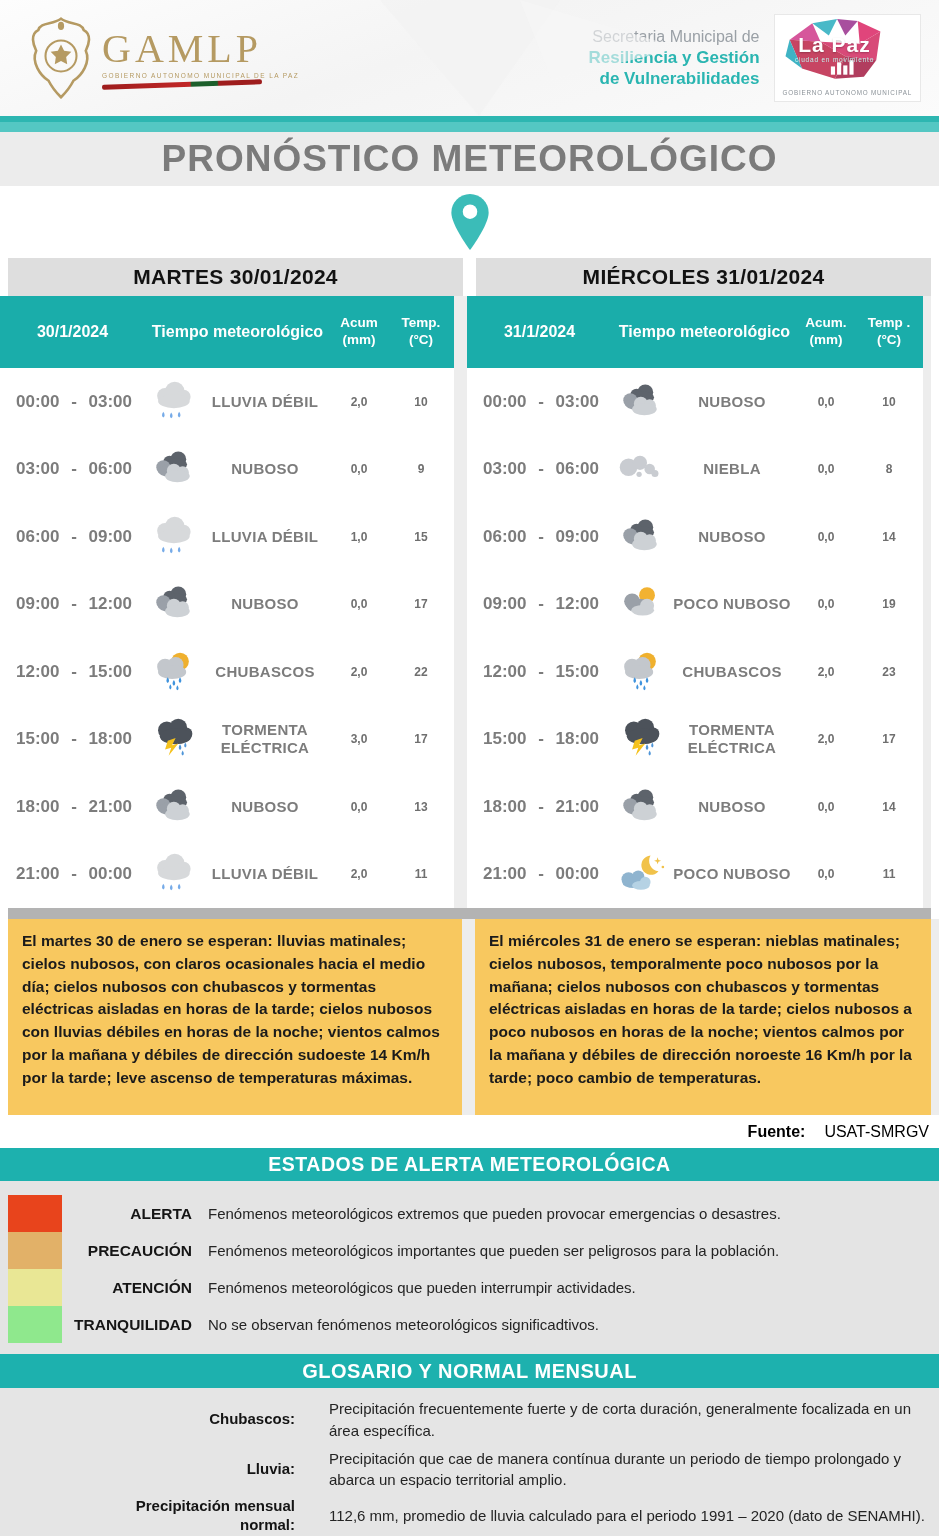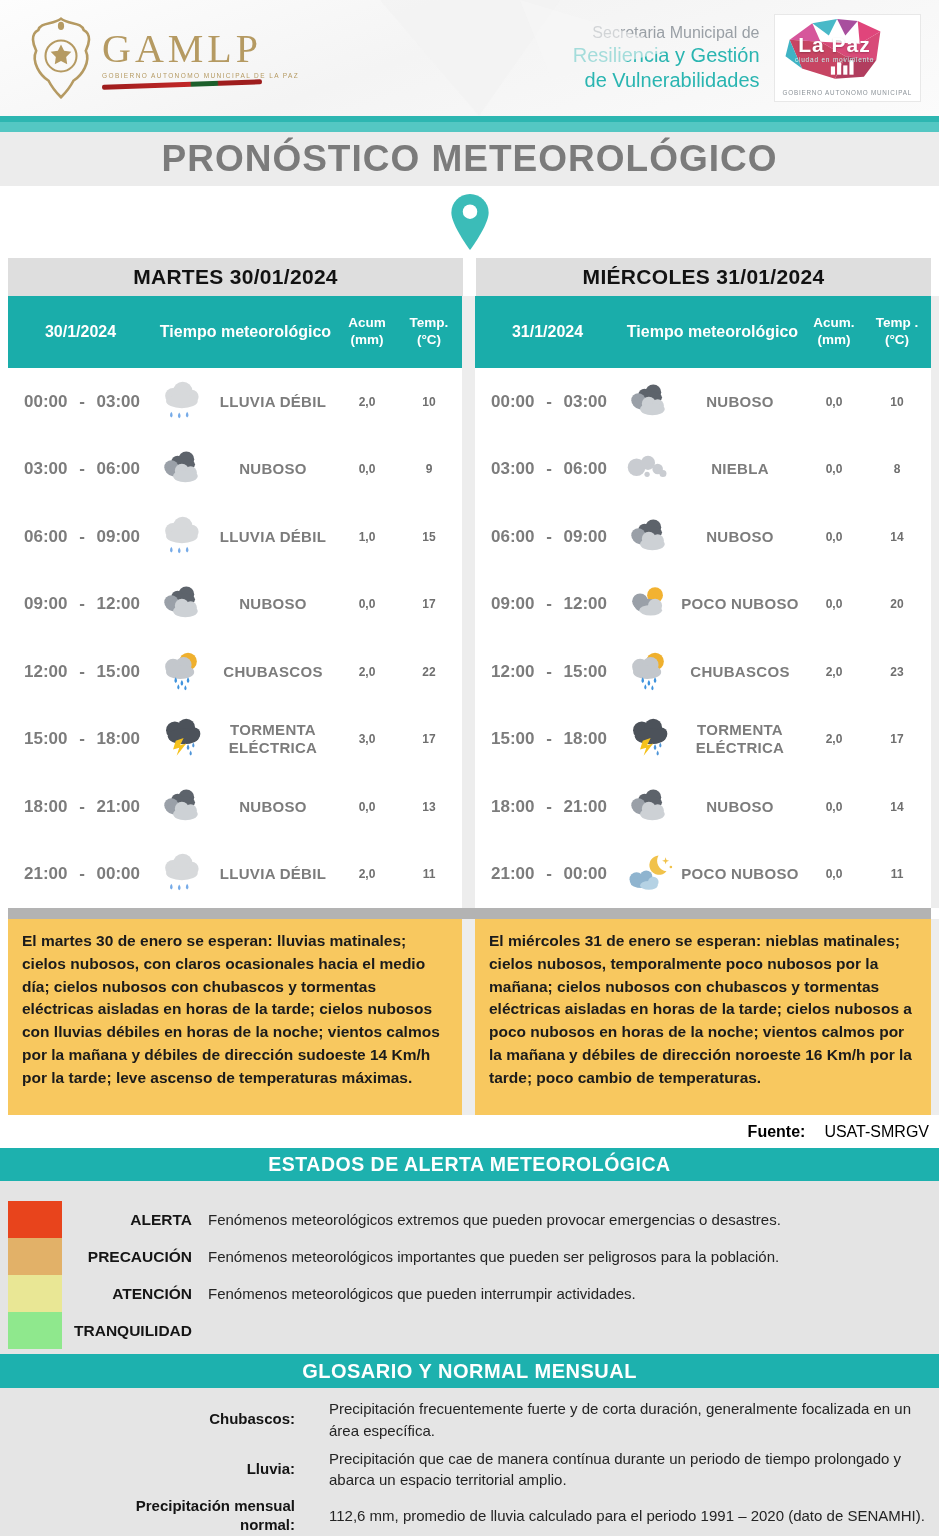--- a/index.html
+++ b/index.html
@@ -14,21 +14,21 @@
   .tri.t2{left:520px;top:0;width:160px;height:80px;clip-path:polygon(0 0,100% 60%,20% 100%);background:#f6f6f6;}
   .gamlp{display:flex;align-items:center;margin-left:30px;gap:10px;}
   .crest svg{width:62px;height:84px;display:block;}
   .gamlp-txt{display:flex;flex-direction:column;}
   .gamlp-word{font-family:"Liberation Serif","DejaVu Serif",serif;font-size:40px;letter-spacing:4px;color:#b59a62;font-weight:400;line-height:1;}
   .gamlp-cap{font-size:6.5px;letter-spacing:1.4px;color:#b59a62;margin-top:3px;white-space:nowrap;}
   .gamlp-ribbon{height:5px;width:160px;margin-top:3px;border-radius:2px;transform:rotate(-2deg);
       background:linear-gradient(90deg,#9e1d1d 0%,#c22727 55%,#1c5f2b 56%,#1c5f2b 72%,#9e1d1d 73%);}
   .sec-text{margin-left:auto;text-align:right;line-height:1.25;margin-right:14px;}
   .sec-l1{color:#9aa0a6;font-size:16px;}
-  .sec-l2{color:#2ab5b1;font-size:20px;font-weight:400;}
+  .sec-l2{color:#2ab5b1;font-size:17px;font-weight:700;}
   .lapaz{margin-right:18px;background:#fff;border:1px solid #e8e8e8;padding:4px 8px 5px;text-align:center;}
   .lapaz-blob{position:relative;width:104px;height:66px;}
   .lapaz-blob svg{width:104px;height:66px;display:block;}
   .lapaz-word{position:absolute;left:0;right:0;top:14px;color:#fff;font-weight:800;font-size:21px;letter-spacing:1px;text-shadow:0 1px 2px rgba(0,0,0,.25);}
   .lapaz-tag{position:absolute;left:0;right:0;top:37px;color:#bff0ec;font-size:6.5px;letter-spacing:.8px;}
   .lapaz-cap{font-size:6.3px;color:#8b9298;letter-spacing:.8px;margin-top:4px;white-space:nowrap;}
 
   .teal-band{height:16px;background:linear-gradient(#2db6b1 0 38%,#54c7c3 38% 100%);}
 
   .title-band{height:54px;background:#ececec;display:flex;align-items:center;justify-content:center;}
@@ -37,21 +37,21 @@
   .subtitle-row{height:72px;display:flex;align-items:center;justify-content:center;gap:28px;background:#fff;}
   .pin svg{width:40px;height:58px;display:block;}
   .subtitle-row h2{margin:0;font-size:44px;font-weight:800;color:#2bb8b3;letter-spacing:1px;}
 
   
   .days-row{height:38px;display:flex;padding:0 8px;gap:13px;background:#fff;box-sizing:border-box;}
   .day-h{flex:1;background:#dedede;display:flex;align-items:center;justify-content:center;
          font-size:21px;font-weight:800;color:#121212;letter-spacing:.3px;}
 
   
-  .tables{display:flex;padding-left:8px;background:#fff;}
+  .tables{display:flex;background:#fff;}
   .ftable{width:454px;background:#fff;}
   .ftable.rt{width:456px;}
   .vdiv{width:13px;background:#ededed;}
   .rmargin{width:8px;background:#ededed;}
   .thead{height:72px;background:#1aadaa;display:grid;grid-template-columns:145px 185px 58px 1fr;
          align-items:center;color:#fff;font-weight:700;}
   .thead .c{text-align:center;font-size:16px;}
   .thead .small{font-size:13.5px;line-height:1.25;}
   .thead .small span{display:block;}
   .rows{height:540px;display:flex;flex-direction:column;}
@@ -74,21 +74,21 @@
   .fuente{height:33px;display:flex;align-items:center;justify-content:flex-end;padding-right:10px;
           font-size:16px;color:#000;background:#fff;gap:19px;}
   .fuente b{font-weight:800;}
 
   
   .sec-bar{height:33px;background:#1db1ae;color:#fff;display:flex;align-items:center;justify-content:center;
            font-size:19.5px;font-weight:700;letter-spacing:.5px;}
   .sec-bar.gloss{height:34px;font-size:20px;}
 
   
-  .alerts-body{height:173px;background:#e4e4e4;box-sizing:border-box;padding-top:20px;}
+  .alerts-body{height:173px;background:#e4e4e4;box-sizing:border-box;padding-top:14px;}
   .alert-row{height:37px;display:grid;grid-template-columns:54px 140px 1fr;align-items:center;margin-left:8px;}
   .swatch{width:54px;height:37px;}
   .alert-label{text-align:right;font-size:15.5px;font-weight:800;color:#151515;padding-right:10px;}
   .alert-desc{font-size:15px;color:#242424;padding-left:6px;}
 
   
   .gloss-body{height:189px;background:#e5e5e5;box-sizing:border-box;padding-top:10px;}
   .gloss-row{display:grid;grid-template-columns:295px 1fr;column-gap:34px;margin-bottom:6px;align-items:center;}
   .gloss-term{text-align:right;font-size:15px;font-weight:800;color:#141414;line-height:1.25;}
   .gloss-term span{display:inline-block;max-width:185px;}
@@ -516,21 +516,21 @@
                   <ellipse cx="29" cy="27" rx="14" ry="8"></ellipse>
                 </g>
                 <g fill="#cdd1d5">
                   <circle cx="38" cy="27" r="8"></circle>
                   <ellipse cx="33" cy="32" rx="13" ry="6"></ellipse>
                 </g>
               </svg>
             </span>
             <div class="cond">POCO NUBOSO</div>
             <div class="num">0,0</div>
-            <div class="num">20</div>
+            <div class="num">19</div>
           </div>
           <div class="row">
             <div class="time">
               <span>12:00</span>
               <span class="dash">-</span>
               <span>15:00</span>
             </div>
             <span class="wicon">
               <svg viewBox="0 0 60 50">
                 <circle cx="38" cy="13" r="10" fill="#efb02e"></circle>
@@ -664,20 +664,21 @@
       <div class="alert-desc">Fenómenos meteorológicos importantes que pueden ser peligrosos para la población.</div>
     </div>
     <div class="alert-row">
       <div class="swatch" style="background-color: rgb(233, 231, 149);"></div>
       <div class="alert-label">ATENCIÓN</div>
       <div class="alert-desc">Fenómenos meteorológicos que pueden interrumpir actividades.</div>
     </div>
     <div class="alert-row">
       <div class="swatch" style="background-color: rgb(143, 232, 141);"></div>
       <div class="alert-label">TRANQUILIDAD</div>
+      <div class="alert-desc">No se observan fenómenos meteorológicos significadtivos.</div>
     </div>
   </div>
 
   <div class="sec-bar gloss">GLOSARIO Y NORMAL MENSUAL</div>
   <div class="gloss-body">
     <div class="gloss-row">
       <div class="gloss-term"><span>Chubascos:</span></div>
       <div class="gloss-def">Precipitación frecuentemente fuerte y de corta duración, generalmente focalizada en un área específica.</div>
     </div>
     <div class="gloss-row">

